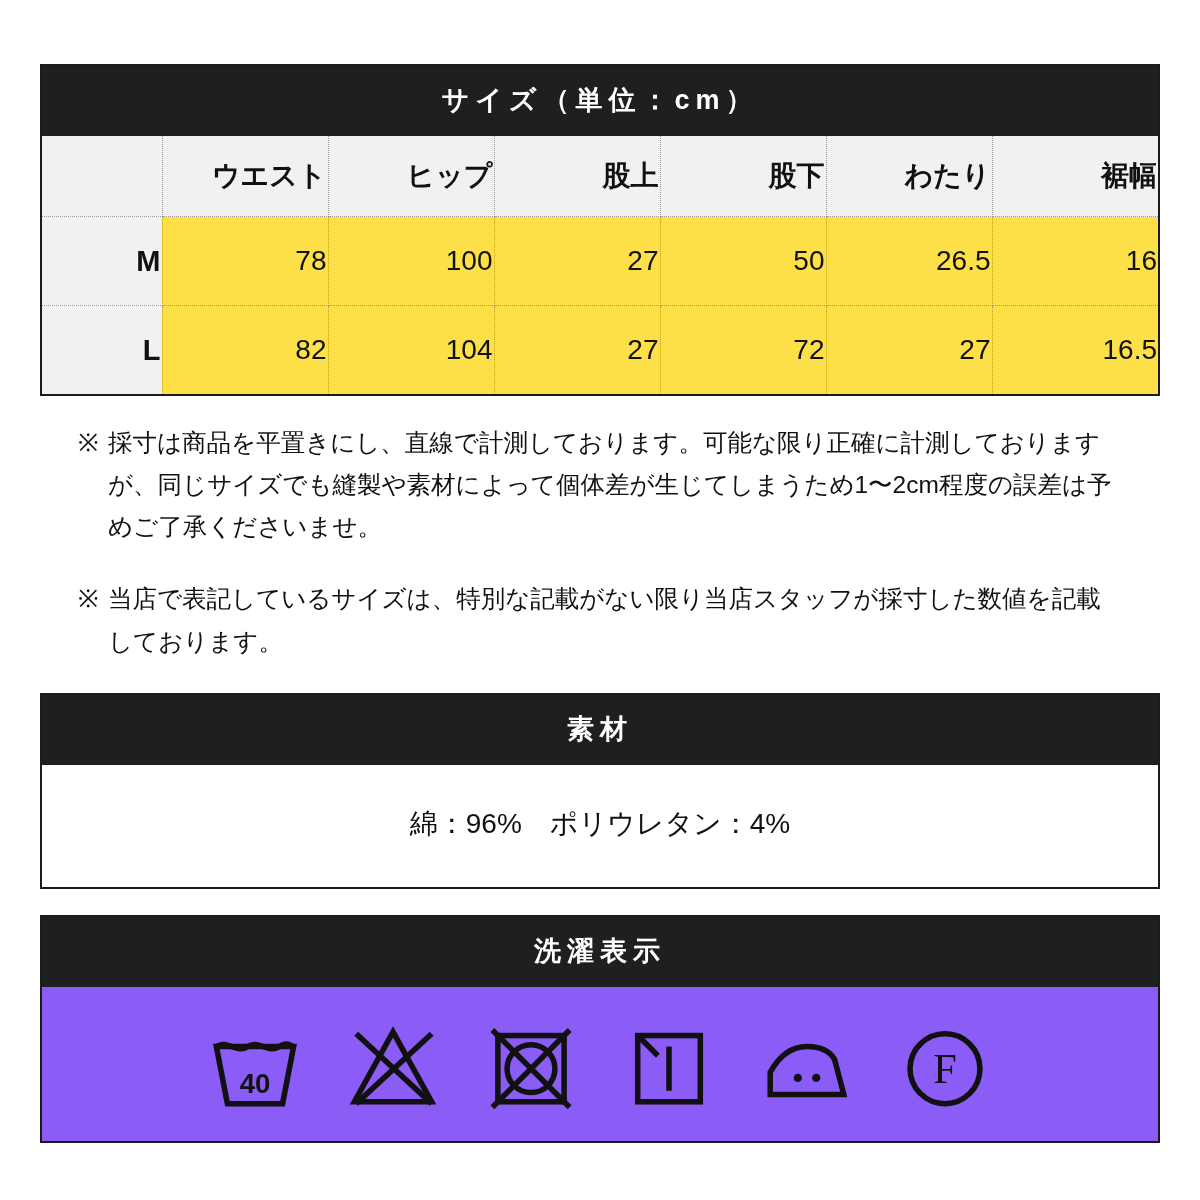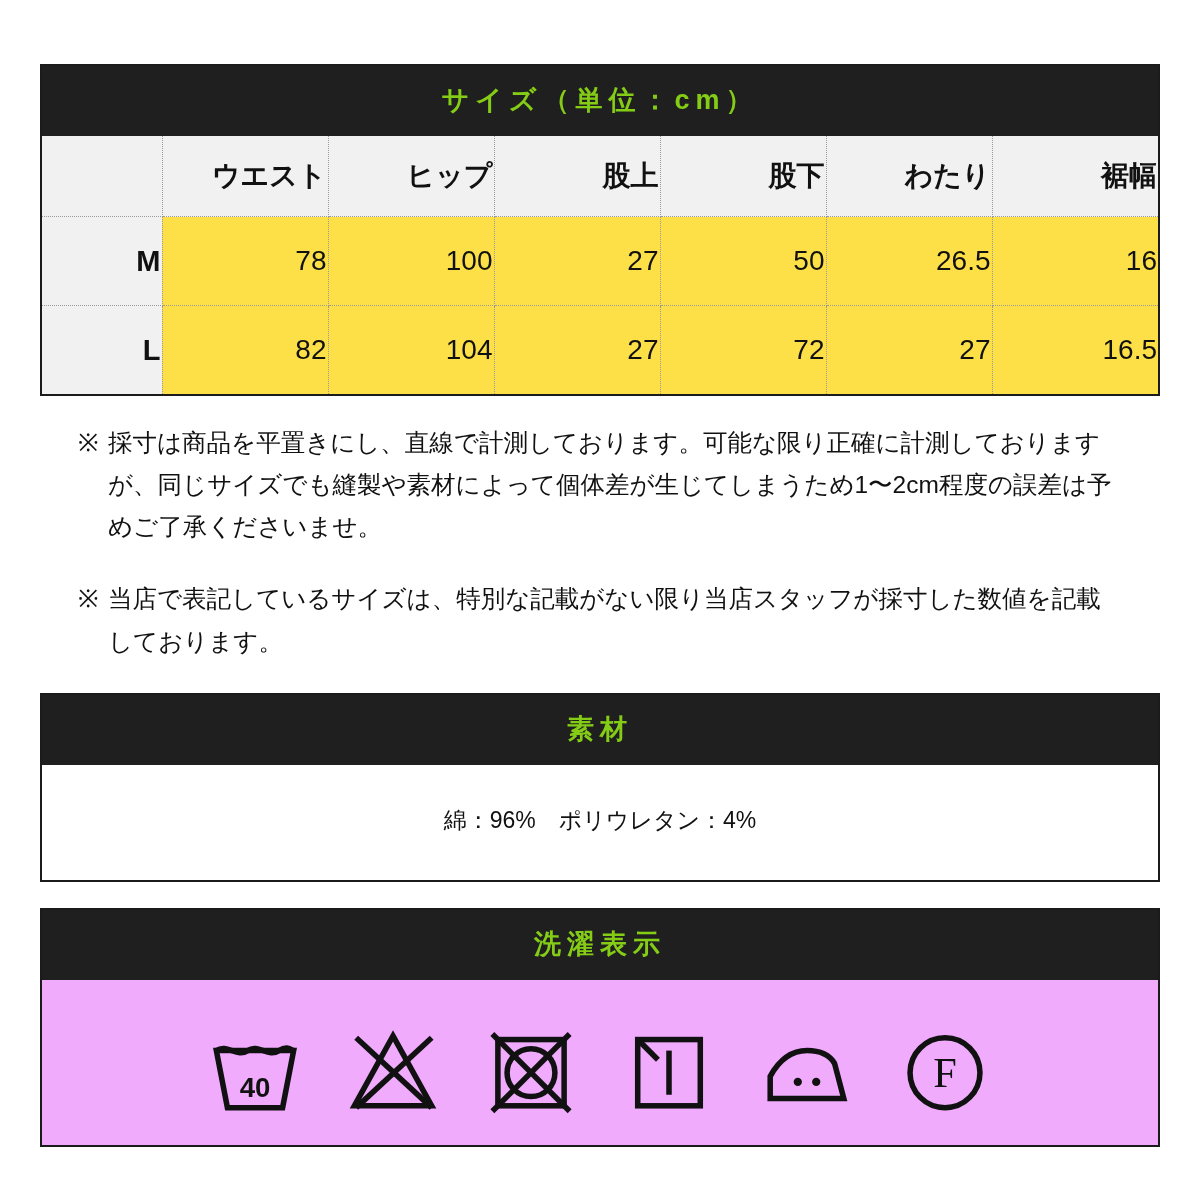--- a/index.html
+++ b/index.html
@@ -23,21 +23,21 @@
   }
 
   
   .size-block {
     margin-top: 24px;
     border: 2px solid #1b1b1b;
     box-sizing: border-box;
   }
   .band {
     background: #1f1f1f;
-    color: #84cc16;
+    color: #ffffff;
     text-align: center;
     font-size: 27px;
     font-weight: bold;
     letter-spacing: 6px;
     padding: 16px 0 18px 0;
   }
   table.size {
     width: 100%;
     border-collapse: collapse;
     table-layout: fixed;
@@ -99,38 +99,38 @@
   }
 
   
   .material-block {
     margin-top: 6px;
     border: 2px solid #1b1b1b;
     box-sizing: border-box;
   }
   .material-body {
     text-align: center;
-    font-size: 23px;
+    font-size: 28px;
     padding: 40px 0 44px 0;
     background: #ffffff;
   }
 
   
   .wash-block {
     margin-top: 26px;
     border: 2px solid #1b1b1b;
     box-sizing: border-box;
   }
   .wash-body {
     display: flex;
     justify-content: center;
     align-items: center;
     gap: 46px;
-    padding: 43px 0 30px 0;
-    background: #f0abfc;
+    padding: 32px 0 30px 0;
+    background: #8b5cf6;
   }
   .wash-icon {
     width: 92px;
     height: 92px;
     display: block;
   }
 </style>
 </head>
 <body>
 

